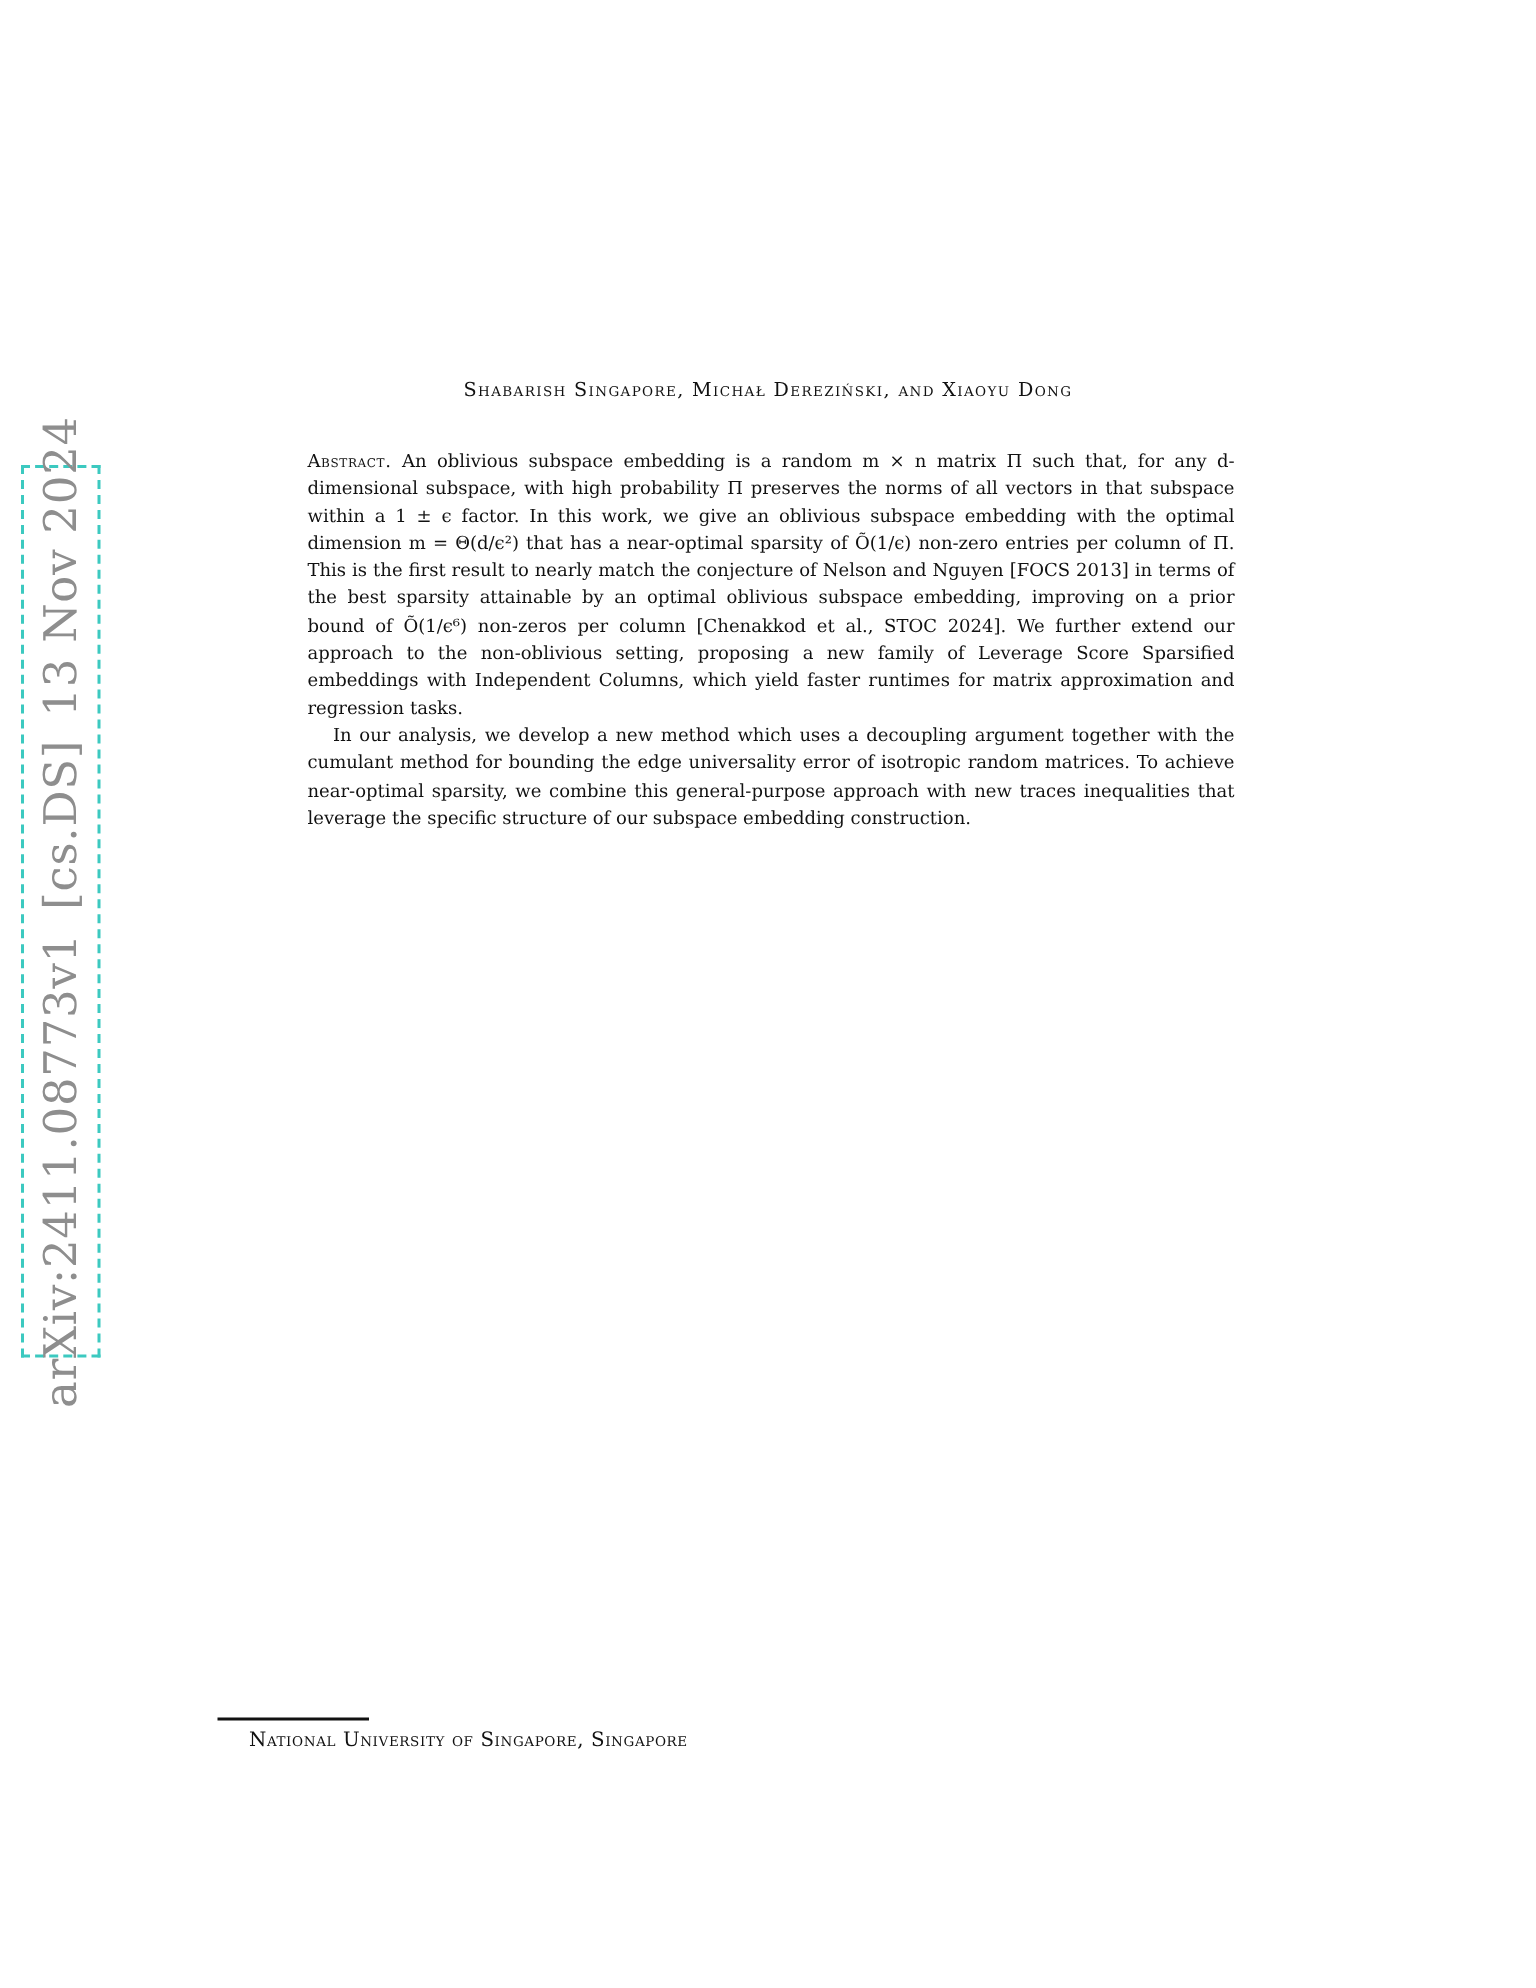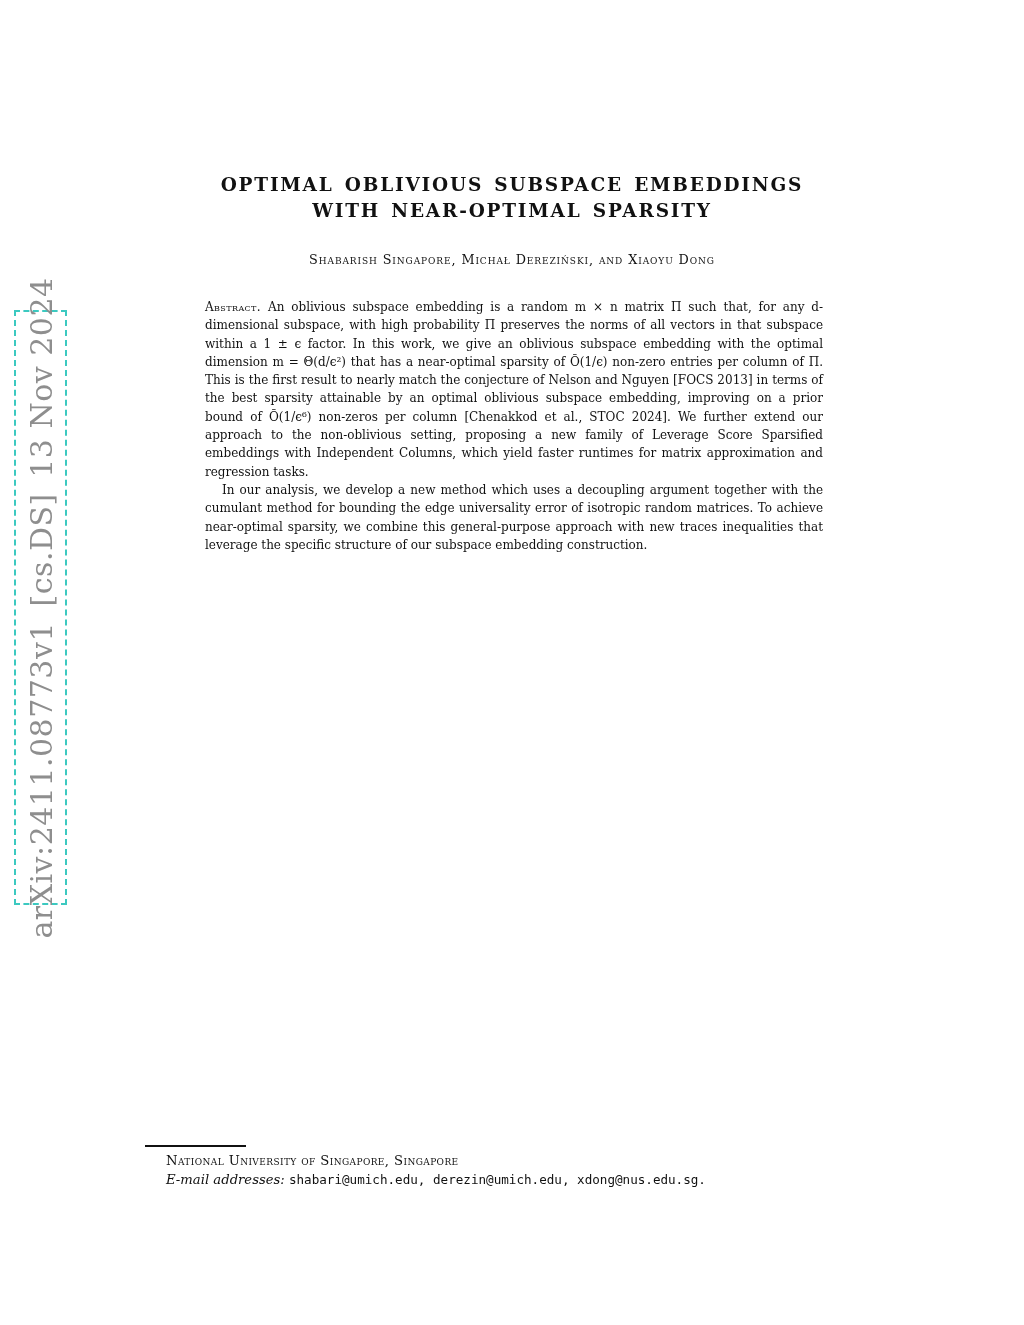--- a/index.html
+++ b/index.html
@@ -125,34 +125,29 @@
 </style>
 </head>
 <body>
 
 <div class="page">
 
   <div class="watermark-box">
     <span class="watermark-text">arXiv:2411.08773v1 [cs.DS] 13 Nov 2024</span>
   </div>
 
-  <div class="title-block">
-    <div class="title-line">OPTIMAL OBLIVIOUS SUBSPACE EMBEDDINGS</div>
-    <div class="title-line">WITH NEAR-OPTIMAL SPARSITY</div>
-  </div>
 
   <div class="authors-block">
     <span class="authors">Shabarish Singapore, Michał Dereziński, and Xiaoyu Dong</span>
   </div>
 
   <div class="abstract-block">
     <p><span class="abstract-label">Abstract.</span><span>An oblivious subspace embedding is a random m × n matrix Π such that, for any d-dimensional subspace, with high probability Π preserves the norms of all vectors in that subspace within a 1 ± ϵ factor. In this work, we give an oblivious subspace embedding with the optimal dimension m = Θ(d/ϵ²) that has a near-optimal sparsity of Õ(1/ϵ) non-zero entries per column of Π. This is the first result to nearly match the conjecture of Nelson and Nguyen [FOCS 2013] in terms of the best sparsity attainable by an optimal oblivious subspace embedding, improving on a prior bound of Õ(1/ϵ⁶) non-zeros per column [Chenakkod et al., STOC 2024]. We further extend our approach to the non-oblivious setting, proposing a new family of Leverage Score Sparsified embeddings with Independent Columns, which yield faster runtimes for matrix approximation and regression tasks.</span></p>
     <p class="abstract-p2">In our analysis, we develop a new method which uses a decoupling argument together with the cumulant method for bounding the edge universality error of isotropic random matrices. To achieve near-optimal sparsity, we combine this general-purpose approach with new traces inequalities that leverage the specific structure of our subspace embedding construction.</p>
   </div>
 
   <div class="footnote-rule"></div>
 
   <div class="footer-block">
     <div class="footer-line smallcaps">National University of Singapore, Singapore</div>
-    <div class="footer-line"><span class="email-label">E-mail addresses:</span>&nbsp;<span class="emails">shabari@umich.edu, derezin@umich.edu, xdong@nus.edu.sg.</span></div>
   </div>
 
 </div>
 
 </body></html>

